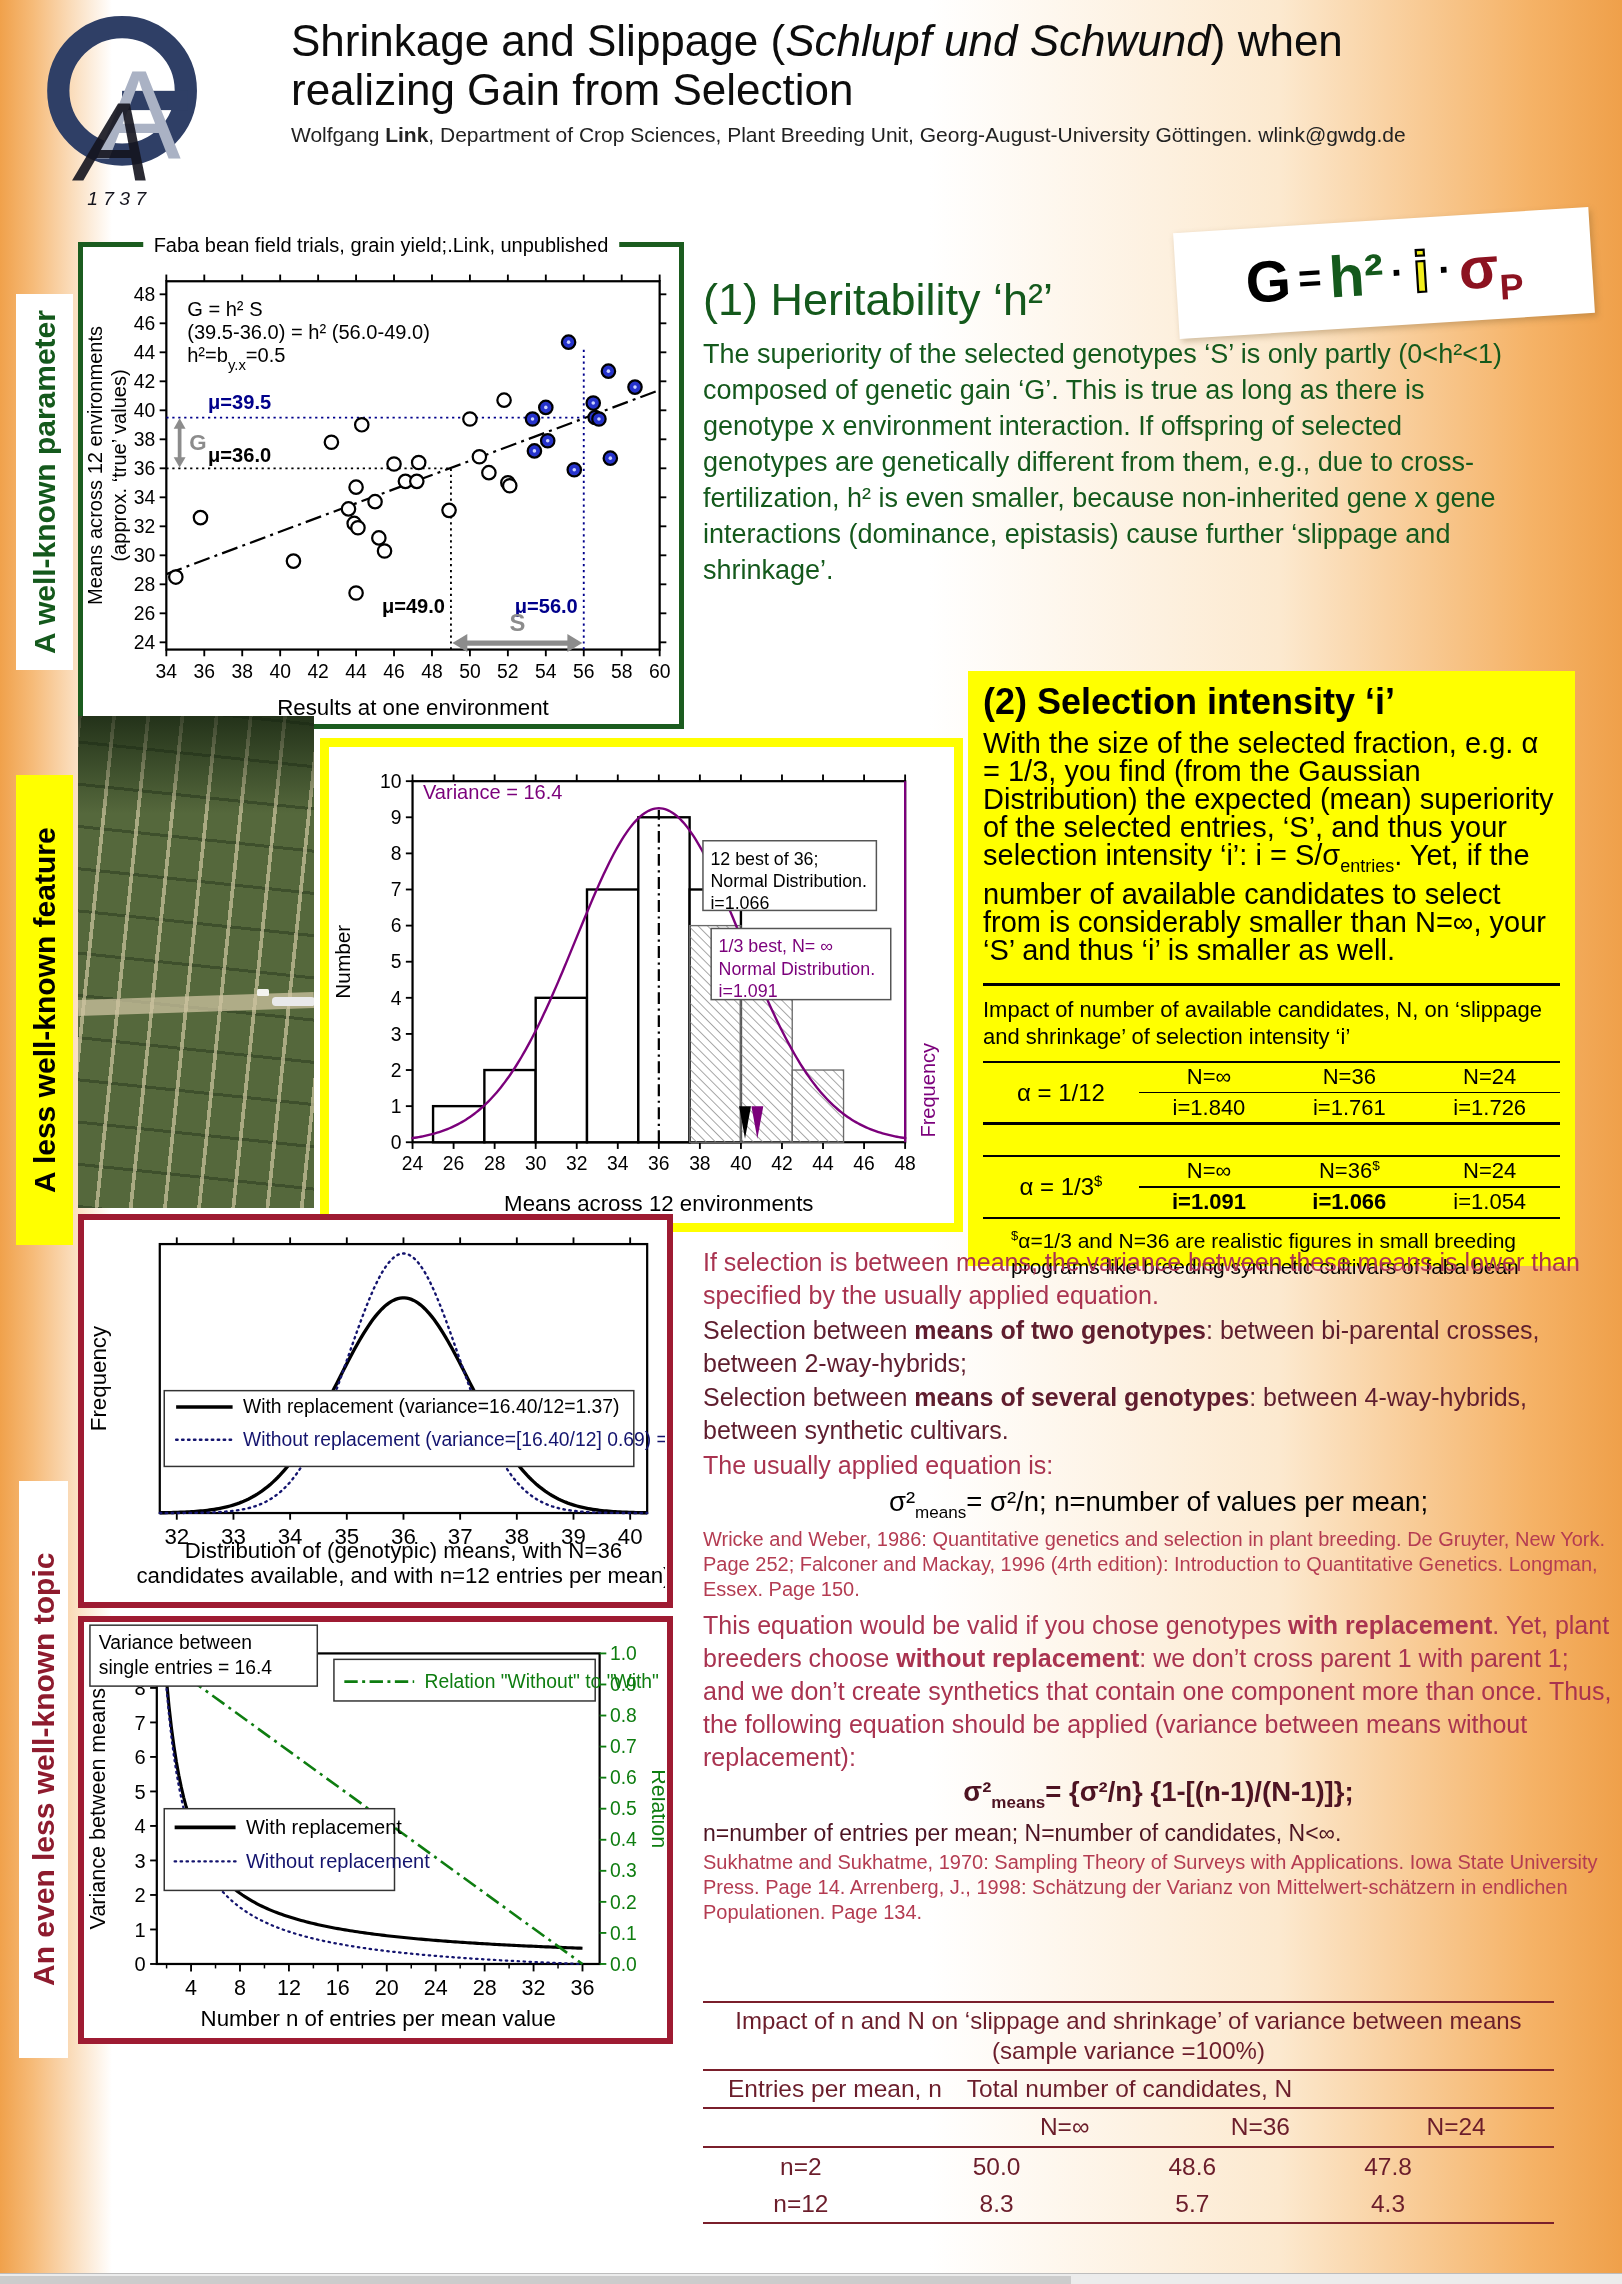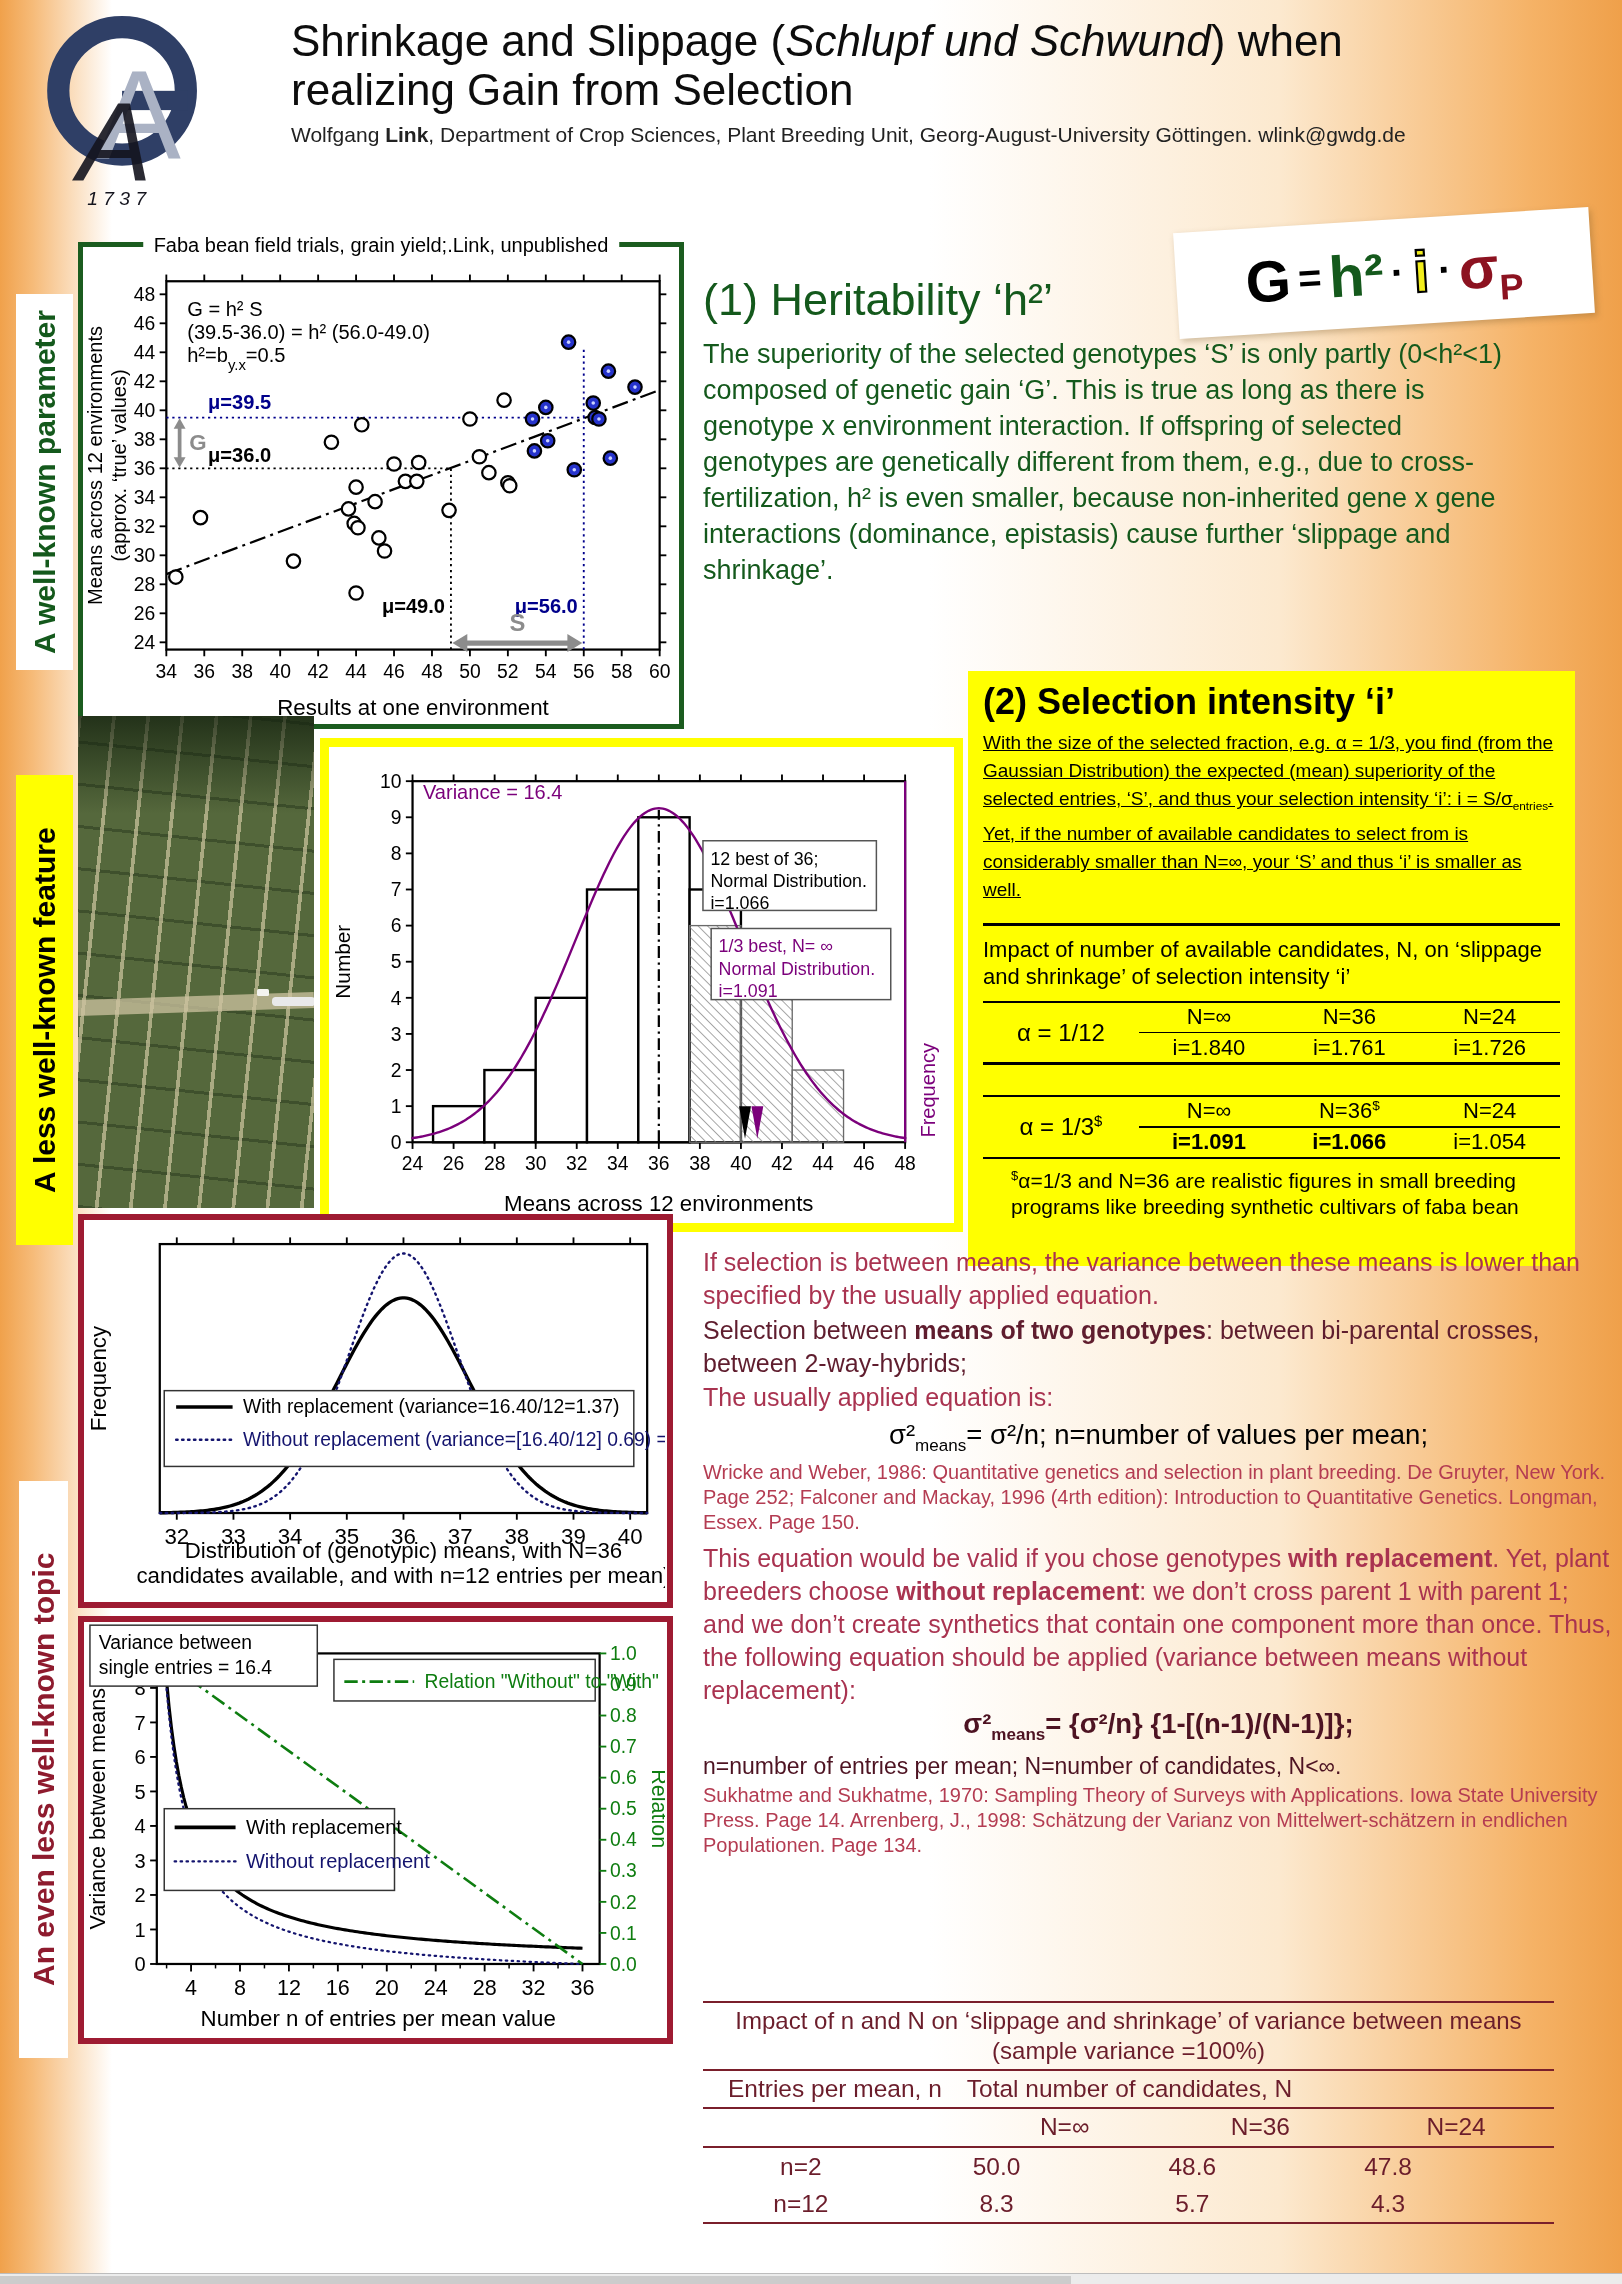--- a/index.html
+++ b/index.html
@@ -60,21 +60,21 @@
 
   
   .sec1{position:absolute;left:703px;top:274px;width:803px;}
   .sec1-title{font-size:45px;color:#14591c;margin-bottom:10.4px;}
   .sec1-body{font-size:27px;line-height:36px;color:#14591c;}
 
   
   .sec2{position:absolute;left:968px;top:671px;width:607px;height:595px;background:#ffff00;
     box-sizing:border-box;padding:10.4px 15px 7.4px 15px;color:#000;}
   .sec2-title{font-size:36px;font-weight:600;margin-bottom:6px;}
-  .sec2-body{font-size:19px;line-height:28px;text-decoration:underline;}
+  .sec2-body{font-size:29px;line-height:28px;}
   .s2-table{margin-top:19.3px;}
   .s2line{height:2.2px;background:#000;}
   .s2-tabletitle{font-size:22px;line-height:27.5px;padding:10px 0;}
   .s2row{display:flex;align-items:center;padding:1.5px 0;}
   .s2alpha{width:27%;font-size:24px;text-align:center;}
   .s2cols{width:73%;}
   .s2hr,.s2vr{display:flex;}
   .s2hr span,.s2vr span{width:33.33%;text-align:center;font-size:22px;}
   .s2subline{height:1.5px;background:#000;margin:1.5px 0;}
   .s2-footnote{font-size:21px;line-height:26px;font-weight:normal;margin-top:4.5px;margin-left:28px;}
@@ -588,20 +588,21 @@
         <text x="218" y="331" font-size="27" fill="#14146e" text-anchor="start">Without replacement</text>
         <text x="28" y="251" font-size="29" fill="#000" text-anchor="middle" transform="rotate(-90 28 251)">Variance between means</text>
         <text x="764" y="251" font-size="29" fill="#0e7d10" text-anchor="middle" transform="rotate(90 764 251)">Relation</text>
         <text x="396" y="544" font-size="30" fill="#000" text-anchor="middle">Number n of entries per mean value</text>
       </svg>
   </div>
 
   <div class="sec3">
     <div class="s3p s3bright">If selection is between means, the variance between these means is lower than specified by the usually applied equation.</div>
     <div class="s3p s3dark"><span>Selection between </span><span class="b">means of two genotypes</span><span>: between bi-parental crosses, between 2-way-hybrids;</span></div>
+    <div class="s3p s3dark"><span>Selection between </span><span class="b">means of several genotypes</span><span>: between 4-way-hybrids, between synthetic cultivars.</span></div>
     <div class="s3p s3bright">The usually applied equation is:</div>
     <div class="s3eq"><span>σ²</span><sub>means</sub><span>= σ²/n;   n=number of values per mean;</span></div>
     <div class="s3ref">Wricke and Weber, 1986: Quantitative genetics and selection in plant breeding. De Gruyter, New York. Page 252; Falconer and Mackay, 1996 (4rth edition): Introduction to Quantitative Genetics. Longman, Essex.  Page 150.</div>
     <div class="s3p s3bright"><span>This equation would be valid if you chose genotypes </span><span class="b">with replacement</span><span>. Yet, plant breeders choose </span><span class="b">without replacement</span><span>: we don’t cross parent 1 with parent 1; and we don’t create synthetics that contain one component more than once. Thus, the following equation should be applied (variance between means without replacement):</span></div>
     <div class="s3eq2"><span>σ²</span><sub>means</sub><span>= {σ²/n} {1-[(n-1)/(N-1)]};</span></div>
     <div class="s3nline">n=number of entries per mean;  N=number of candidates, N&lt;∞.</div>
     <div class="s3ref">Sukhatme and Sukhatme, 1970: Sampling Theory of Surveys with Applications. Iowa State University Press. Page 14.  Arrenberg, J., 1998: Schätzung der Varianz von Mittelwert-schätzern in endlichen Populationen. Page 134.</div>
   </div>
 
   <div class="t3">

